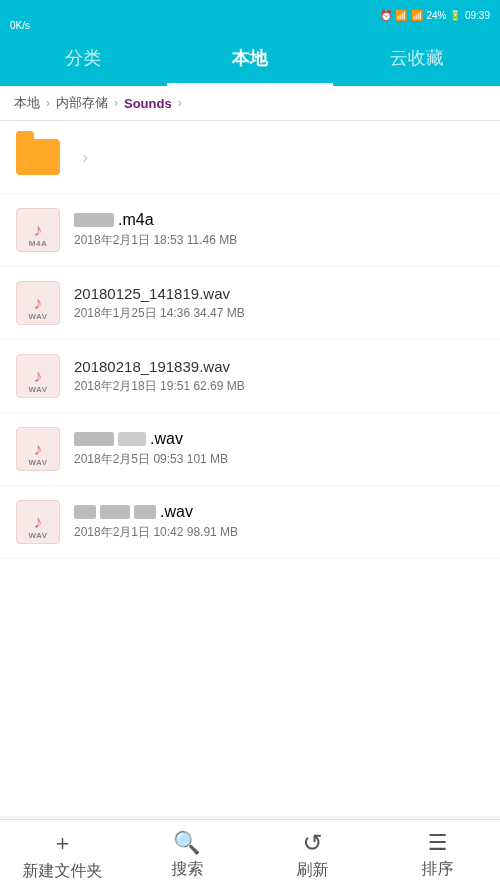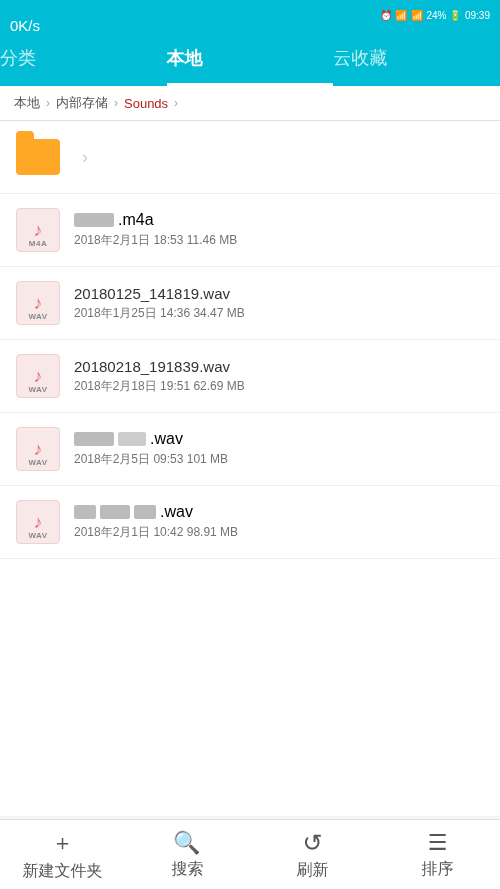--- a/index.html
+++ b/index.html
@@ -19,21 +19,21 @@
       display: flex;
       align-items: center;
       justify-content: flex-end;
       padding: 0 10px;
       color: white;
       font-size: 11px;
       gap: 4px;
     }
     .status-bar-left {
       margin-right: auto;
-      font-size: 15px;
+      font-size: 10px;
       margin-top: 20px;
     }
     .status-icons {
       display: flex;
       align-items: center;
       gap: 3px;
       font-size: 10px;
     }
 
     
@@ -44,21 +44,21 @@
       align-items: center;
     }
     .tab-item {
       flex: 1;
       text-align: center;
       color: rgba(255,255,255,0.75);
       font-size: 18px;
       height: 100%;
       display: flex;
       align-items: center;
-      justify-content: flex-start;
+      justify-content: center;
       cursor: pointer;
       position: relative;
     }
     .tab-item.active {
       color: white;
       font-weight: bold;
     }
     .tab-item.active::after {
       content: '';
       position: absolute;
@@ -81,22 +81,22 @@
       border-bottom: 1px solid #e0e0e0;
     }
     .breadcrumb-sep {
       color: #aaa;
       font-size: 12px;
     }
     .breadcrumb-item {
       color: #555;
     }
     .breadcrumb-item.current {
-      color: #b91c1c;
-      font-weight: 400;
+      color: #701a75;
+      font-weight: 700;
     }
 
     
     .file-list {
       background: white;
       overflow-y: auto;
       height: calc(889px - 30px - 56px - 38px - 70px);
     }
 
     .file-item {

